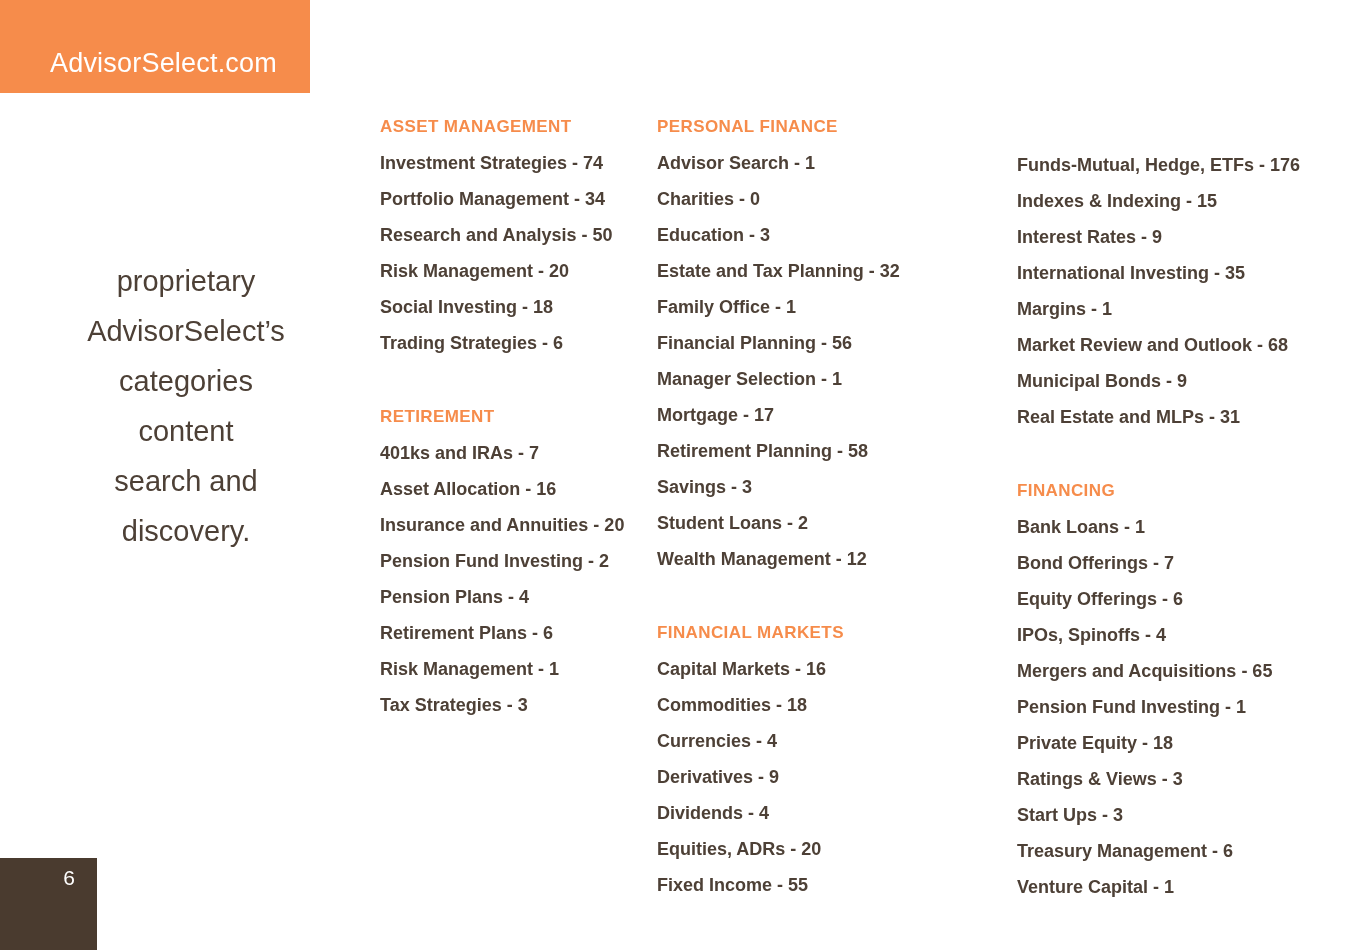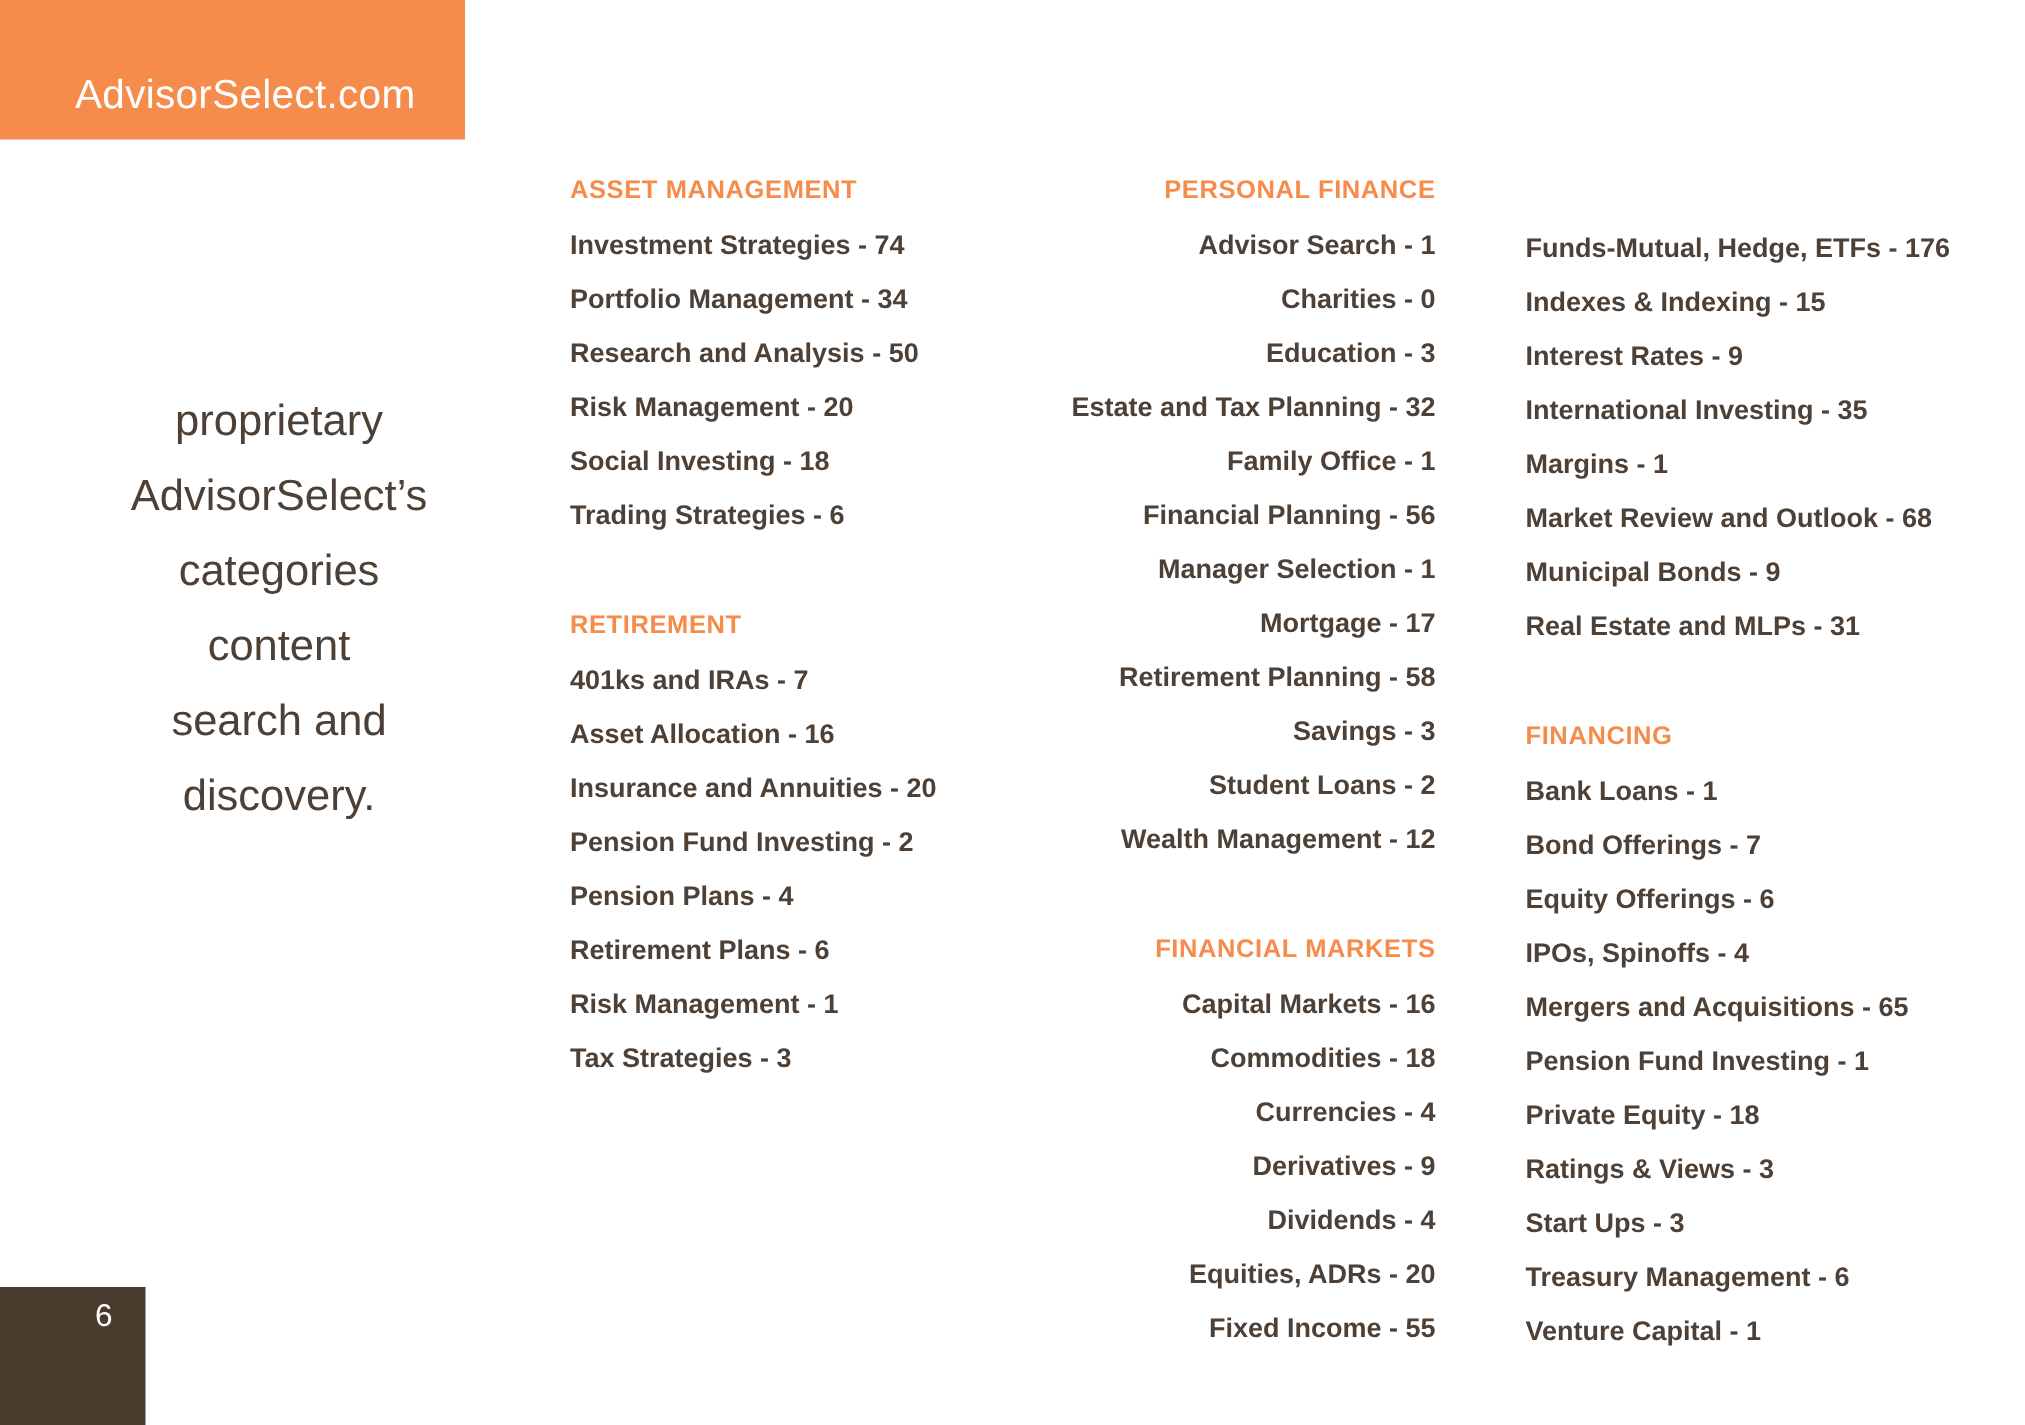--- a/index.html
+++ b/index.html
@@ -27,21 +27,21 @@
     letter-spacing:0.2px;white-space:nowrap;
   }
   .intro{
     position:absolute;left:55px;top:256px;width:262px;
     text-align:center;color:var(--text-dark);
     font-size:29px;line-height:50px;font-weight:400;
   }
   .categories-grid{position:absolute;left:0;top:0;width:1350px;height:950px;}
   .col{position:absolute;top:109px;}
   .col0{left:348px;width:300px;margin-left:32px;}
-  .col1{left:657px;width:300px;text-align:right;}
+  .col1{left:657px;width:300px;}
   .col2{left:1017px;width:340px;}
   .section + .section{margin-top:38px;}
   .section-header{
     height:36px;line-height:36px;
     color:var(--accent-orange);
     font-size:17px;font-weight:600;letter-spacing:0.4px;
     white-space:nowrap;
   }
   .header-spacer{height:38px;}
   .item{

